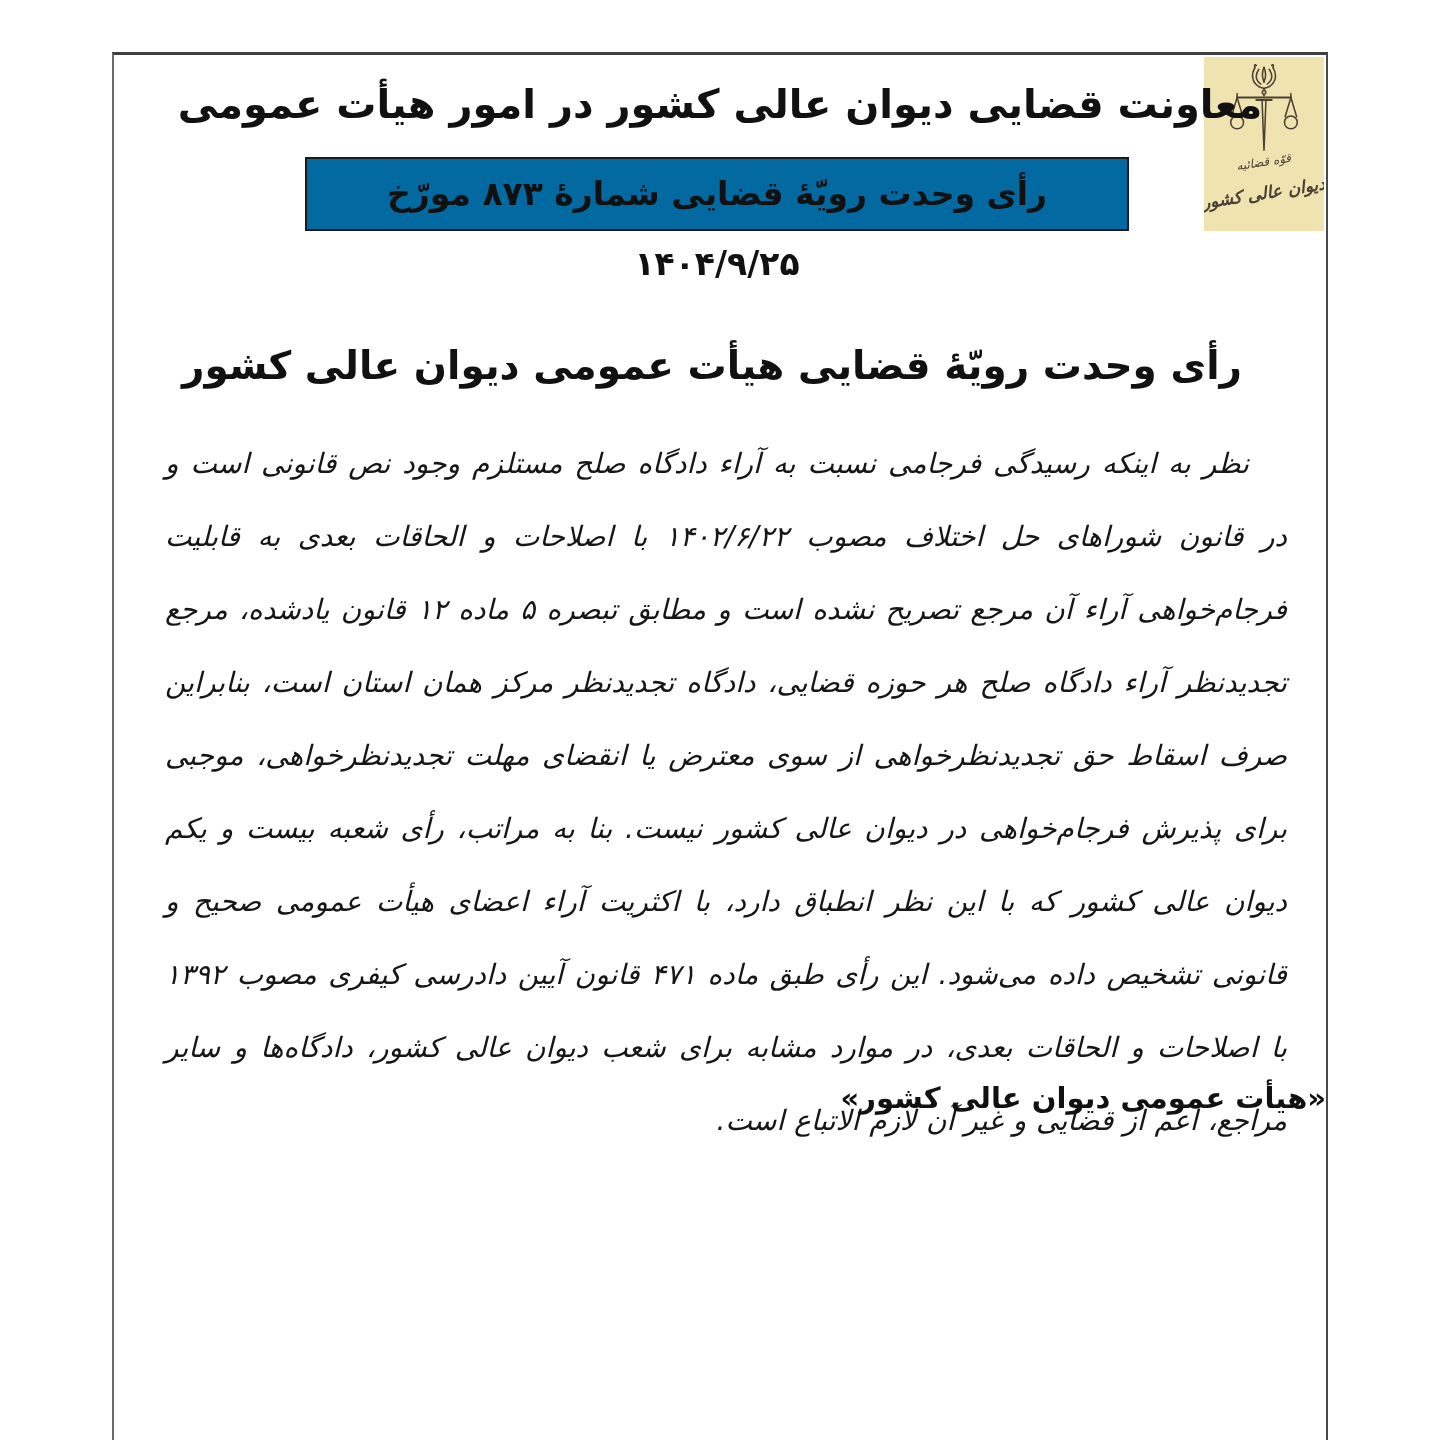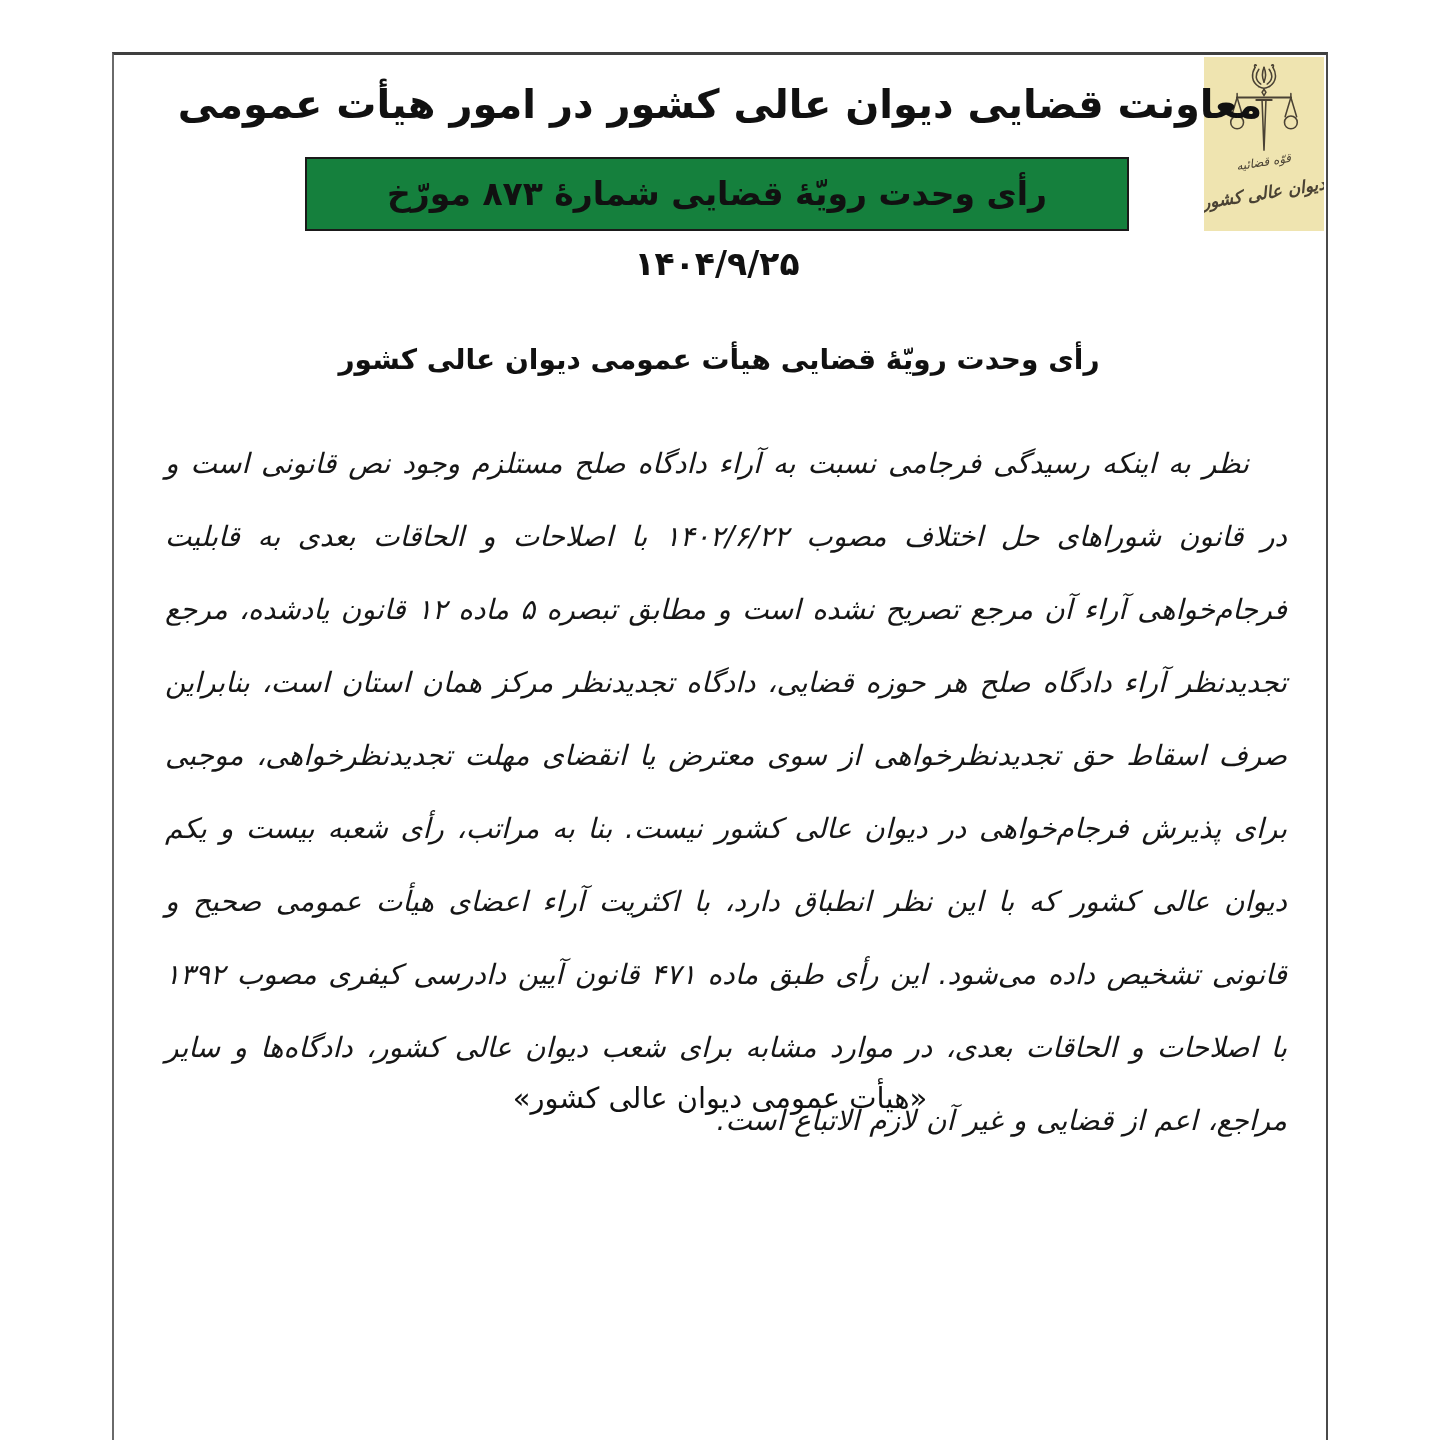--- a/index.html
+++ b/index.html
@@ -76,30 +76,30 @@
     position: absolute;
     top: 102px;
     right: 197px;
     width: 824px;
     height: 74px;
     border: 2px solid #1a1a1a;
     text-align: center;
     font-size: 33px;
     font-weight: bold;
     line-height: 70px;
-    background: #15803d;
+    background: #0369a1;
   }
 
   .section-heading {
     position: absolute;
     top: 288px;
-    right: 1px;
+    right: 8px;
     width: 100%;
     text-align: center;
-    font-size: 28px;
+    font-size: 39px;
     font-weight: bold;
   }
 
   .body-text {
     position: absolute;
     top: 372px;
     right: 39px;
     width: 1122px;
     font-size: 28px;
     line-height: 73px;
@@ -109,23 +109,23 @@
     color: #161616;
     word-spacing: 1px;
     font-style: italic;
   }
 
   .signature {
     position: absolute;
     top: 1026px;
     right: 0;
     width: 100%;
-    text-align: center;
+    text-align: right;
     font-size: 29px;
-    font-weight: normal;
+    font-weight: bold;
   }
 </style>
 </head>
 <body>
 
 <div class="frame">
 
   <div class="logo">
     <svg width="78" height="96" viewBox="0 0 120 150" fill="none" stroke="#4a4234" stroke-width="2.4" stroke-linecap="round">
 

